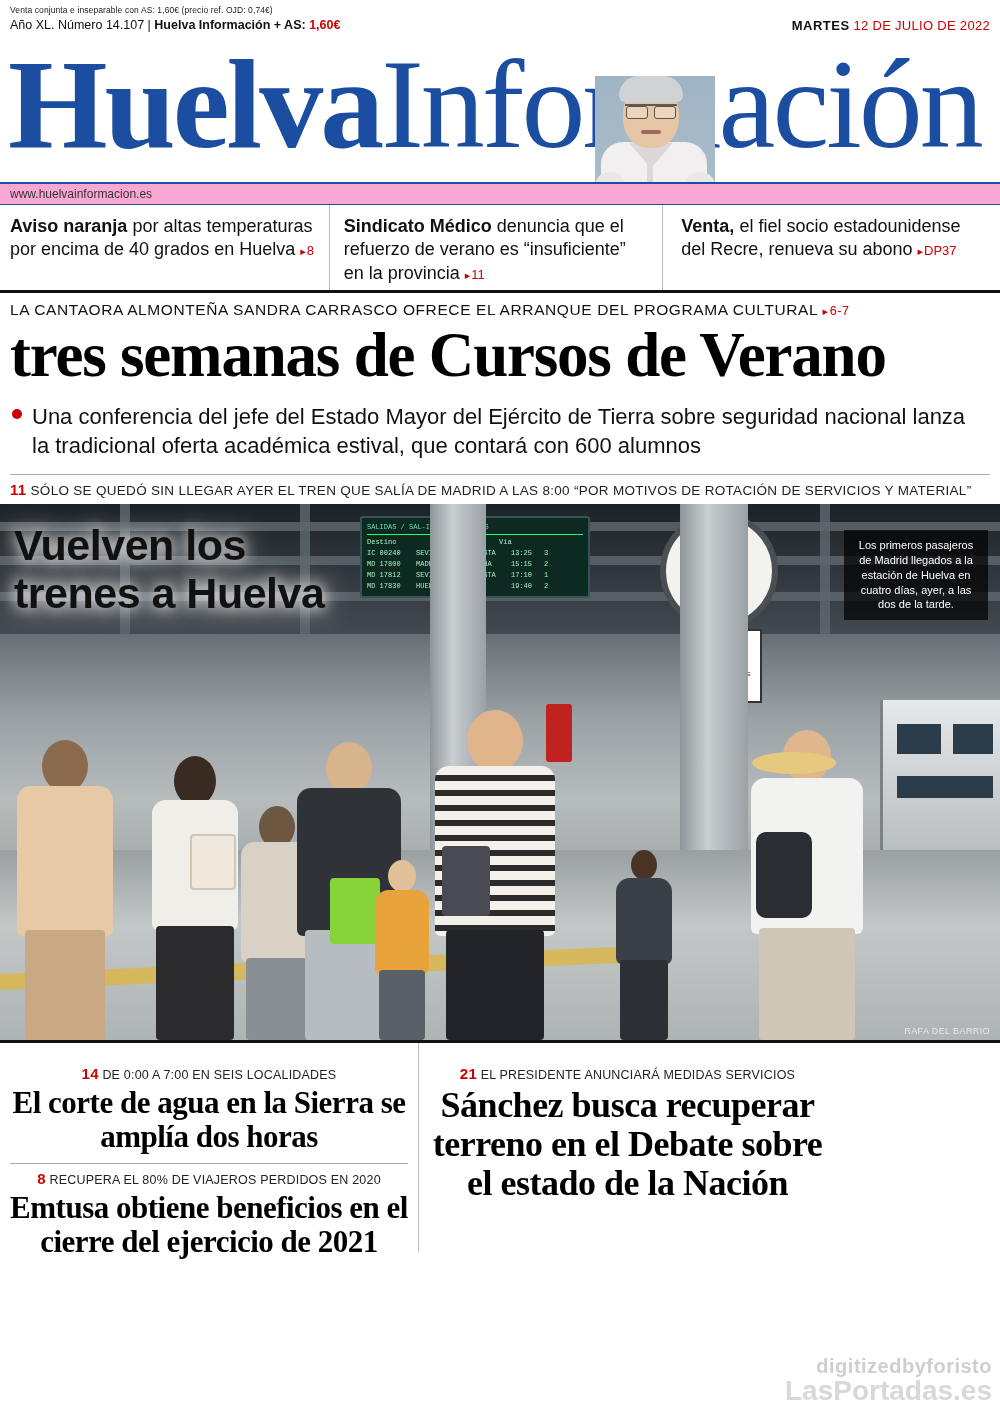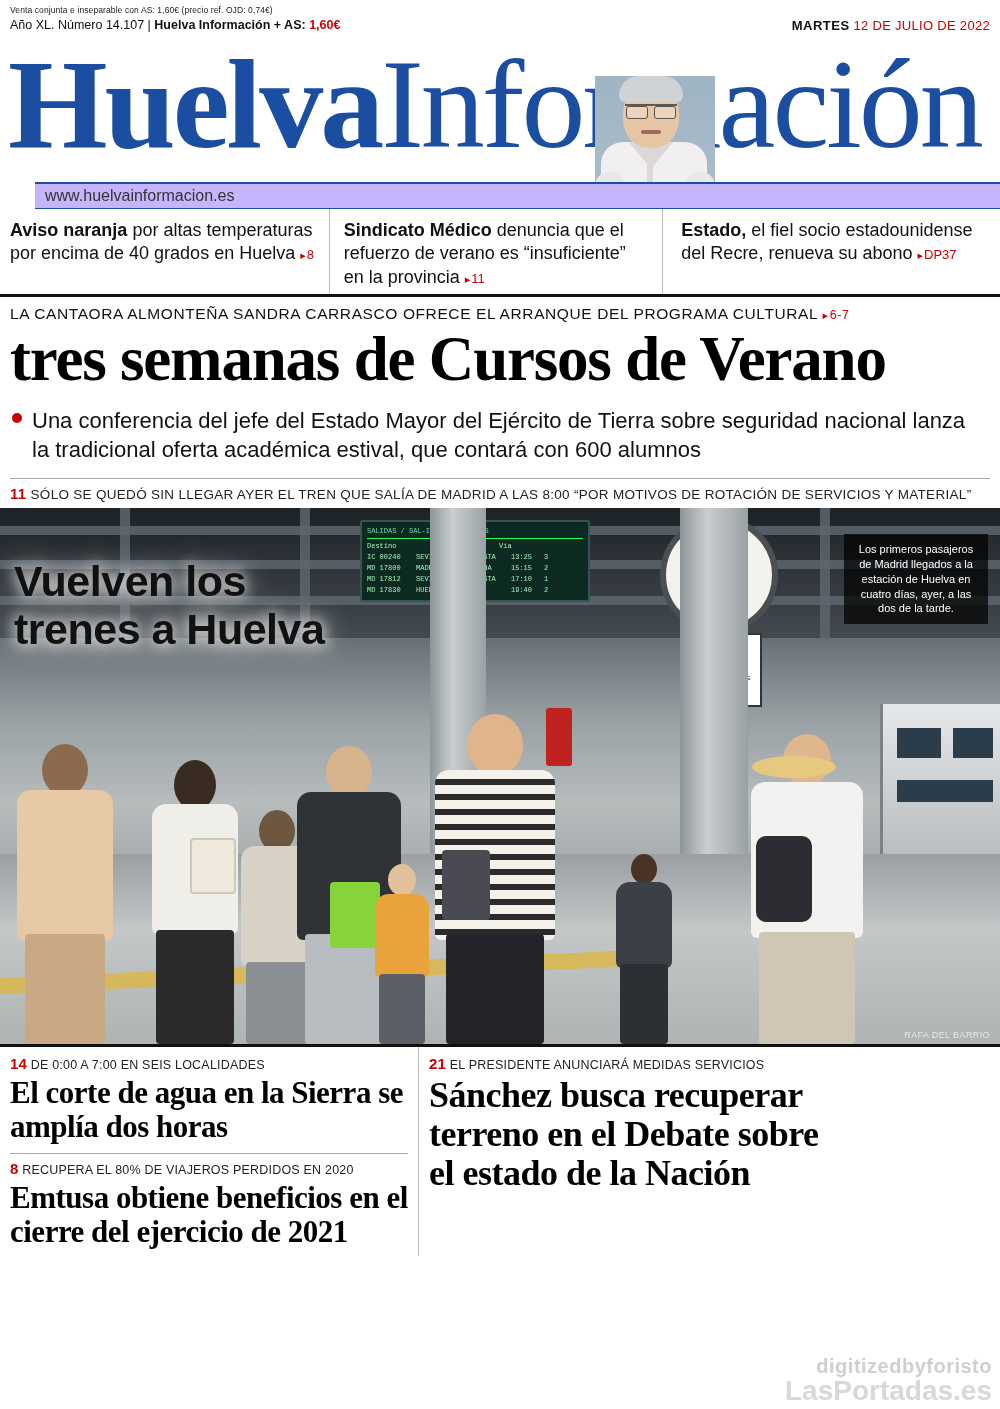--- a/index.html
+++ b/index.html
@@ -72,23 +72,22 @@
               background: #dcd8da; clip-path: polygon(0 0, 100% 0, 50% 100%); }
   .p-placket { position: absolute; left: 52px; top: 80px; width: 6px; height: 44px; background: #dcd8da; }
   .p-armL { position: absolute; left: 0px; top: 96px; width: 30px; height: 130px;
             background: #eae7e8; border-radius: 14px; }
   .p-armR { position: absolute; right: 0px; top: 96px; width: 30px; height: 130px;
             background: #eae7e8; border-radius: 14px; }
 
   .urlbar {
     border-top: 2px solid #1b4ea0;
     border-bottom: 1px solid #1b4ea0;
-    font-size: 16px; color: #333; padding: 3px 10px;
-    background: #c4b5fd;
-    margin-left: 35px;
+    font-size: 12px; color: #333; padding: 3px 10px;
+    background: #f9a8d4;
   }
 
   
   .teasers {
     display: flex; height: 88px;
     border-bottom: 3px solid #111;
   }
   .teaser {
     flex: 1; padding: 10px 12px 0 10px;
     font-size: 18px; line-height: 1.28; color: #111;
@@ -186,21 +185,20 @@
   .fig .torso { position: absolute; left: 50%; transform: translateX(-50%); border-radius: 14px 14px 6px 6px; }
   .fig .legs { position: absolute; left: 50%; transform: translateX(-50%); border-radius: 4px; }
   .bag { position: absolute; border-radius: 4px; }
 
   .photo-headline {
     position: absolute; left: 14px; top: 18px; z-index: 5;
     font-family: "Liberation Sans", sans-serif;
     font-weight: 700; font-size: 43px; line-height: 1.1;
     color: #111; letter-spacing: -.5px;
     text-shadow: 0 0 14px rgba(255,255,255,.95), 0 0 28px rgba(255,255,255,.9);
-    margin-top: 32px;
   }
   .photo-sub {
     position: absolute; left: 28px; top: 128px; z-index: 5; width: 430px;
     font-size: 19px; line-height: 1.32; color: #111;
     text-shadow: 0 0 12px rgba(255,255,255,.95), 0 0 22px rgba(255,255,255,.85);
   }
   .photo-sub .bullet {
     position: absolute; left: -17px; top: 7px; width: 9px; height: 9px;
     border-radius: 50%; background: #e07a1f;
   }
@@ -210,21 +208,21 @@
     background: rgba(0,0,0,.72); color: #fff;
     font-size: 11px; line-height: 1.34; text-align: center;
   }
   .photo-credit {
     position: absolute; right: 10px; bottom: 4px; z-index: 6;
     font-size: 9px; color: #e9e9e9; letter-spacing: .4px;
   }
 
   
   .bottom { display: flex; border-top: 3px solid #111; height: 212px; }
-  .col { padding: 8px 10px 0 10px; }
+  .col { padding: 22px 10px 0 10px; text-align: center; }
   .col-1 { width: 418px; }
   .col-2 { width: 418px; border-left: 1px solid #bbb; }
   .col-3 { width: 164px; border-left: 1px solid #bbb; }
   .col-kicker { font-size: 12.5px; letter-spacing: .2px; color: #222; padding-bottom: 4px; }
   .col-kicker .num { color: #c00; font-weight: 700; font-size: 15px; }
   .col-head {
     font-family: "Liberation Serif", serif; font-weight: 700;
     font-size: 31px; line-height: 1.08; color: #000; letter-spacing: -.5px;
   }
   .col-head.big { font-size: 36px; }
@@ -283,21 +281,21 @@
   <div class="teasers">
     <div class="teaser">
       <b>Aviso naranja</b><span> por altas temperaturas por encima de 40 grados en Huelva</span>
       <span class="pnum">8</span>
     </div>
     <div class="teaser mid">
       <b>Sindicato Médico</b><span> denuncia que el refuerzo de verano es “insuficiente” en la provincia</span>
       <span class="pnum">11</span>
     </div>
     <div class="teaser right">
-      <b>Estado,</b><span> el fiel socio estadounidense del Recre, renueva su abono</span>
+      <b>Venta,</b><span> el fiel socio estadounidense del Recre, renueva su abono</span>
       <span class="pnum">DP37</span>
     </div>
   </div>
 
   <div class="kicker">
     <span>LA CANTAORA ALMONTEÑA SANDRA CARRASCO OFRECE EL ARRANQUE DEL PROGRAMA CULTURAL</span>
     <span class="pnum">6-7</span>
   </div>
   <div class="headline">
     <div>tres semanas de Cursos de Verano</div>

